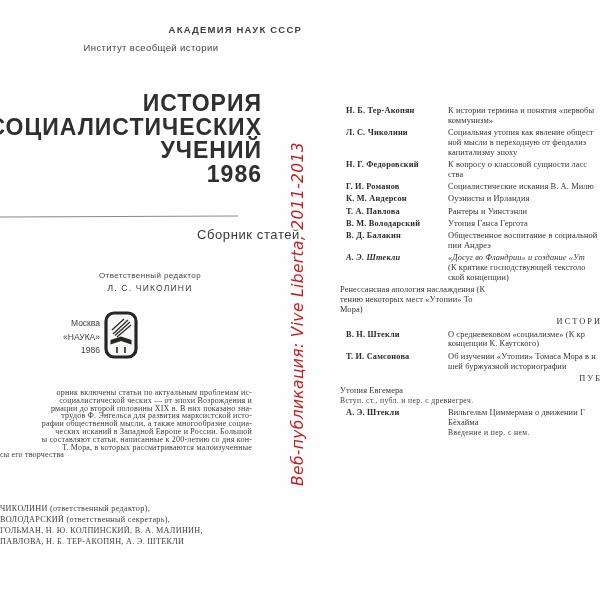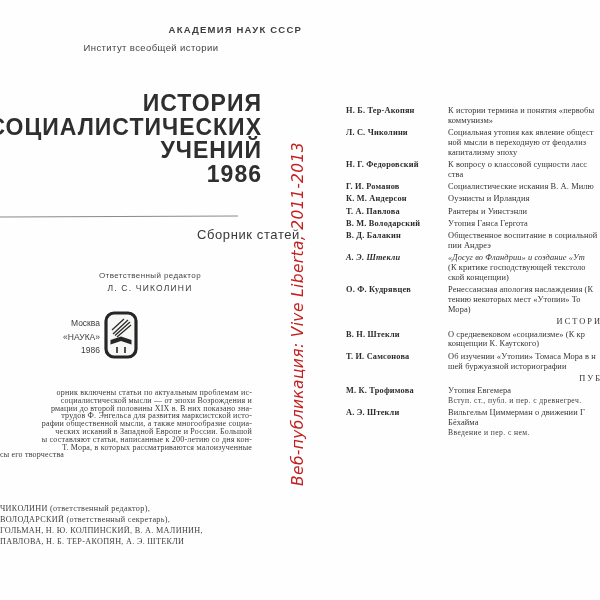--- a/index.html
+++ b/index.html
@@ -121,21 +121,21 @@
         <path d="M11 24.5 L26 11"></path>
         <path d="M13 26 L27 14"></path>
         <path d="M8 19 L20 8"></path>
     </g>
     <path d="M6.5 29 L17 25.5 L27.5 29 L27.5 33.5 L17 30 L6.5 33.5 Z" fill="#262626"></path>
     <path d="M13 36 v6 M21 36 v6" stroke="#262626" stroke-width="1.6"></path>
   </svg>
 
   <div id="annotation">
       <div class="ann-line">орник включены статьи по актуальным проблемам ис-</div>
-      <div class="ann-line">социалистической мысли — от эпохи Возрождения и</div>
+      <div class="ann-line">социалистической ческих — от эпохи Возрождения и</div>
       <div class="ann-line">рмации до второй половины XIX в. В них показано зна-</div>
       <div class="ann-line">трудов Ф. Энгельса для развития марксистской исто-</div>
       <div class="ann-line">рафии общественной мысли, а также многообразие социа-</div>
       <div class="ann-line">ческих исканий в Западной Европе и России. Большой</div>
       <div class="ann-line">ы составляют статьи, написанные к 200-летию со дня кон-</div>
       <div class="ann-line">Т. Мора, в которых рассматриваются малоизученные</div>
       <div class="ann-line ann-last">сы его творчества</div>
     </div>
   <div id="editorial">
       <div class="edl-line">ЧИКОЛИНИ (ответственный редактор),</div>
@@ -203,21 +203,20 @@
     </div>
     <div class="toc-row">
       <div class="toc-author it">А. Э. Штекли</div>
       <div class="toc-titles">
         <div class="toc-line it">«Досуг во Фландрии» и создание «Ут</div>
         <div class="toc-line">(К критике господствующей текстоло</div>
         <div class="toc-line">ской концепции)</div>
       </div>
     </div>
     <div class="toc-row">
-      <div class="toc-author">О. Ф. Кудрявцев</div>
       <div class="toc-titles">
         <div class="toc-line">Ренессансная апология наслаждения (К</div>
         <div class="toc-line">тению некоторых мест «Утопии» То</div>
         <div class="toc-line">Мора)</div>
       </div>
     </div>
     <div class="toc-section">ИСТОРИ</div>
     <div class="toc-row">
       <div class="toc-author">В. Н. Штекли</div>
       <div class="toc-titles">
@@ -227,21 +226,20 @@
     </div>
     <div class="toc-row">
       <div class="toc-author">Т. И. Самсонова</div>
       <div class="toc-titles">
         <div class="toc-line">Об изучении «Утопии» Томаса Мора в н</div>
         <div class="toc-line">шей буржуазной историографии</div>
       </div>
     </div>
     <div class="toc-section">ПУБ</div>
     <div class="toc-row">
-      <div class="toc-author">М. К. Трофимова</div>
       <div class="toc-titles">
         <div class="toc-line">Утопия Евгемера</div>
         <div class="toc-note">Вступ. ст., публ. и пер. с древнегреч.</div>
       </div>
     </div>
     <div class="toc-row">
       <div class="toc-author">А. Э. Штекли</div>
       <div class="toc-titles">
         <div class="toc-line">Вильгельм Циммерман о движении Г</div>
         <div class="toc-line">Бёхайма</div>

